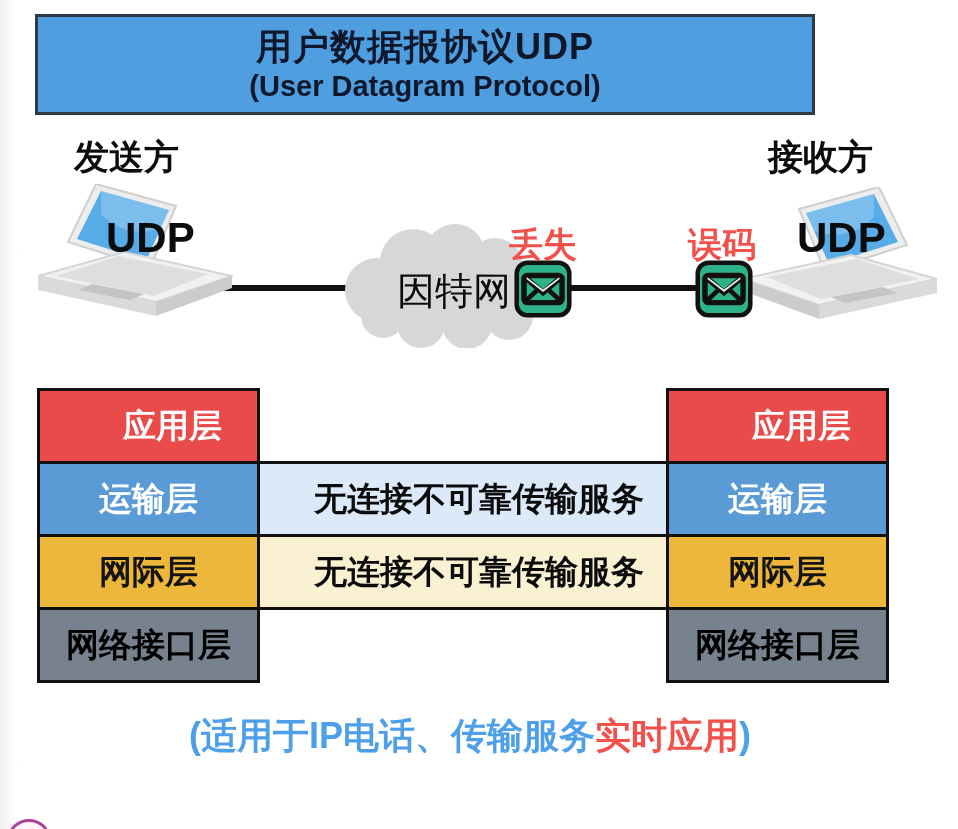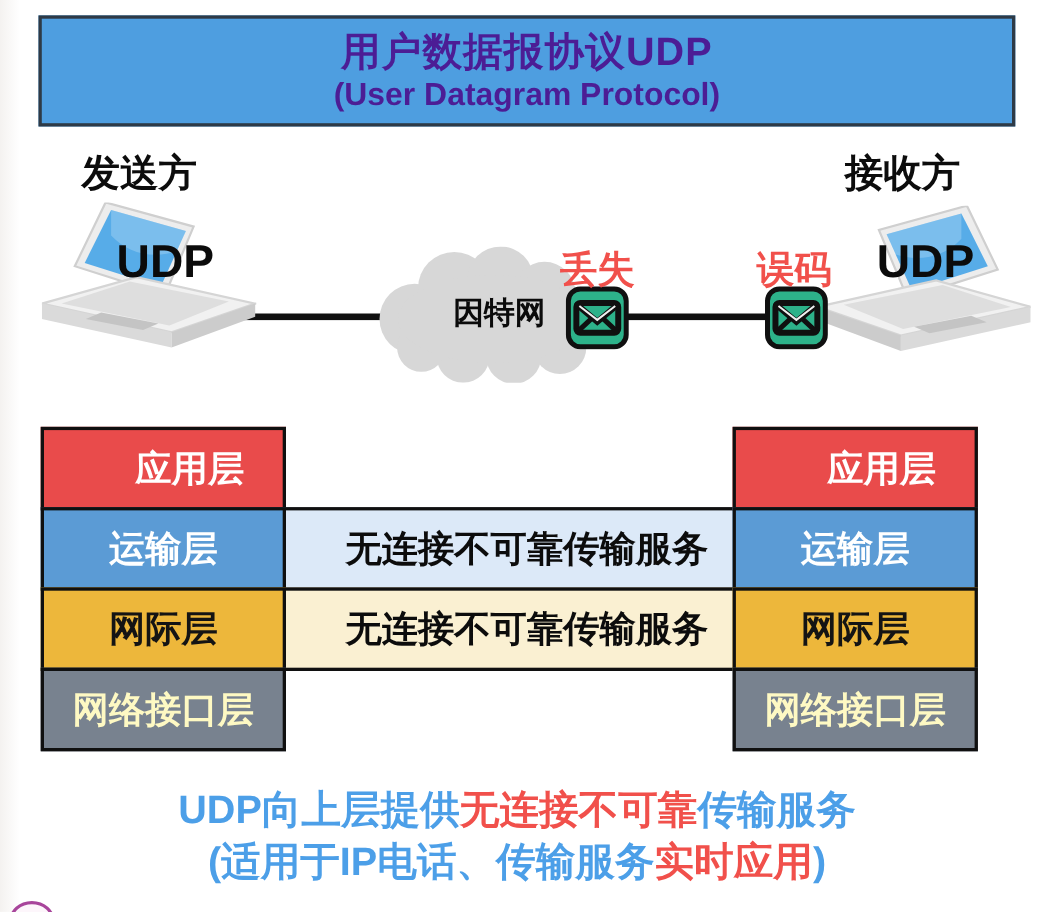--- a/index.html
+++ b/index.html
@@ -1,61 +1,61 @@
 <!DOCTYPE html>
 <html><head>
 <meta charset="utf-8">
 <style>
   html,body{margin:0;padding:0;}
   body{font-family:"Liberation Sans","DejaVu Sans",sans-serif;background:#ffffff;}
   .canvas{position:relative;width:958px;height:829px;background:linear-gradient(90deg,#f4f2f0 0px,#ffffff 18px);overflow:hidden;}
 
   
-  .header{position:absolute;left:35px;top:14px;width:888px;height:101px;background:#4e9ee0;border:3px solid #2e3a46;box-sizing:border-box;display:flex;flex-direction:column;align-items:center;justify-content:center;color:#4c1d95;font-weight:bold;text-align:center;}
+  .header{position:absolute;left:35px;top:14px;width:780px;height:101px;background:#4e9ee0;border:3px solid #2e3a46;box-sizing:border-box;display:flex;flex-direction:column;align-items:center;justify-content:center;color:#0f172a;font-weight:bold;text-align:center;}
   .header .t1{font-size:36px;line-height:42px;letter-spacing:1px;}
   .header .t2{font-size:29px;line-height:36px;}
 
   .actor-label{position:absolute;font-size:35px;font-weight:bold;color:#0c0c0c;}
   .sender-label{left:74px;top:134px;}
   .receiver-label{left:768px;top:134px;}
 
   
   .net-line{position:absolute;left:172px;top:285px;width:600px;height:6px;background:#101010;z-index:1;}
 
   
   .laptop{position:absolute;width:195px;height:148px;z-index:3;}
   .laptop-left{left:38px;top:184px;}
   .laptop-right{left:742px;top:187px;transform:scaleX(-1);}
   .udp-screen-label{position:absolute;z-index:4;font-size:42px;font-weight:bold;color:#0b0b0b;}
   .udp-left{left:106px;top:214px;}
   .udp-right{left:797px;top:214px;}
 
   
   .cloud{position:absolute;left:333px;top:224px;width:228px;height:124px;z-index:2;}
-  .cloud-label{position:absolute;left:374px;top:266px;width:160px;text-align:center;font-size:28px;font-weight:bold;color:#0b0b0b;z-index:2;}
+  .cloud-label{position:absolute;left:374px;top:266px;width:160px;text-align:center;font-size:38px;font-weight:normal;color:#0b0b0b;z-index:2;}
 
   
   .envelope{position:absolute;width:58px;height:58px;z-index:3;}
   .env-1{left:514px;top:260px;}
   .env-2{left:695px;top:260px;}
   .env-caption{position:absolute;width:80px;text-align:center;font-size:34px;font-weight:bold;color:#f1504b;z-index:4;}
   .cap-1{left:503px;top:222px;}
   .cap-2{left:682px;top:222px;}
 
   .discard-note{position:absolute;left:533px;top:328px;font-size:33px;font-weight:bold;color:#f1504b;white-space:nowrap;}
 
   
   .layer-row{position:absolute;width:223px;height:76px;border:3px solid #101010;box-sizing:border-box;display:flex;align-items:center;justify-content:center;font-size:33px;font-weight:bold;z-index:2;}
   .stack-left .layer-row{left:37px;}
   .stack-right .layer-row{left:666px;}
   .row-0{top:388px;padding-left:48px;} .row-1{top:461px;} .row-2{top:534px;} .row-3{top:607px;}
   .l-red{background:#e94b4b;color:#ffffff;}
   .l-blue{background:#5b9bd5;color:#ffffff;}
   .l-gold{background:#edb73b;color:#141414;}
-  .l-gray{background:#78828f;color:#fef9c3;text-align:right;}
+  .l-gray{background:#78828f;color:#000000;text-align:right;}
 
   .band{position:absolute;left:257px;width:444px;height:76px;border:3px solid #101010;box-sizing:border-box;display:flex;align-items:center;justify-content:center;font-size:33px;font-weight:bold;color:#0c0c0c;z-index:1;}
   .band-blue{top:461px;background:#dce9f8;}
   .band-cream{top:534px;background:#faf0d2;}
 
   
   .footer{position:absolute;left:0;top:712px;width:940px;text-align:center;font-weight:bold;font-size:36px;line-height:47px;}
   .seg-blue{color:#4c9fe8;}
   .seg-red{color:#f1504b;}
 
@@ -148,22 +148,19 @@
 
   <div class="stack-right">
     <div class="layer-row row-0 l-red">应用层</div>
     <div class="layer-row row-1 l-blue">运输层</div>
     <div class="layer-row row-2 l-gold">网际层</div>
     <div class="layer-row row-3 l-gray">网络接口层</div>
   </div>
 
   <div class="footer">
     <div>
-      <span class="seg-blue">UDP向上层提供</span><span class="seg-red">无连接不可靠</span><span class="seg-blue">传输服务</span>
-    </div>
-    <div>
       <span class="seg-blue">(适用于IP电话、传输服务</span><span class="seg-red">实时应用</span><span class="seg-blue">)</span>
     </div>
   </div>
 
   <div class="logo-partial"></div>
 
 </div>
 
 </body></html>

